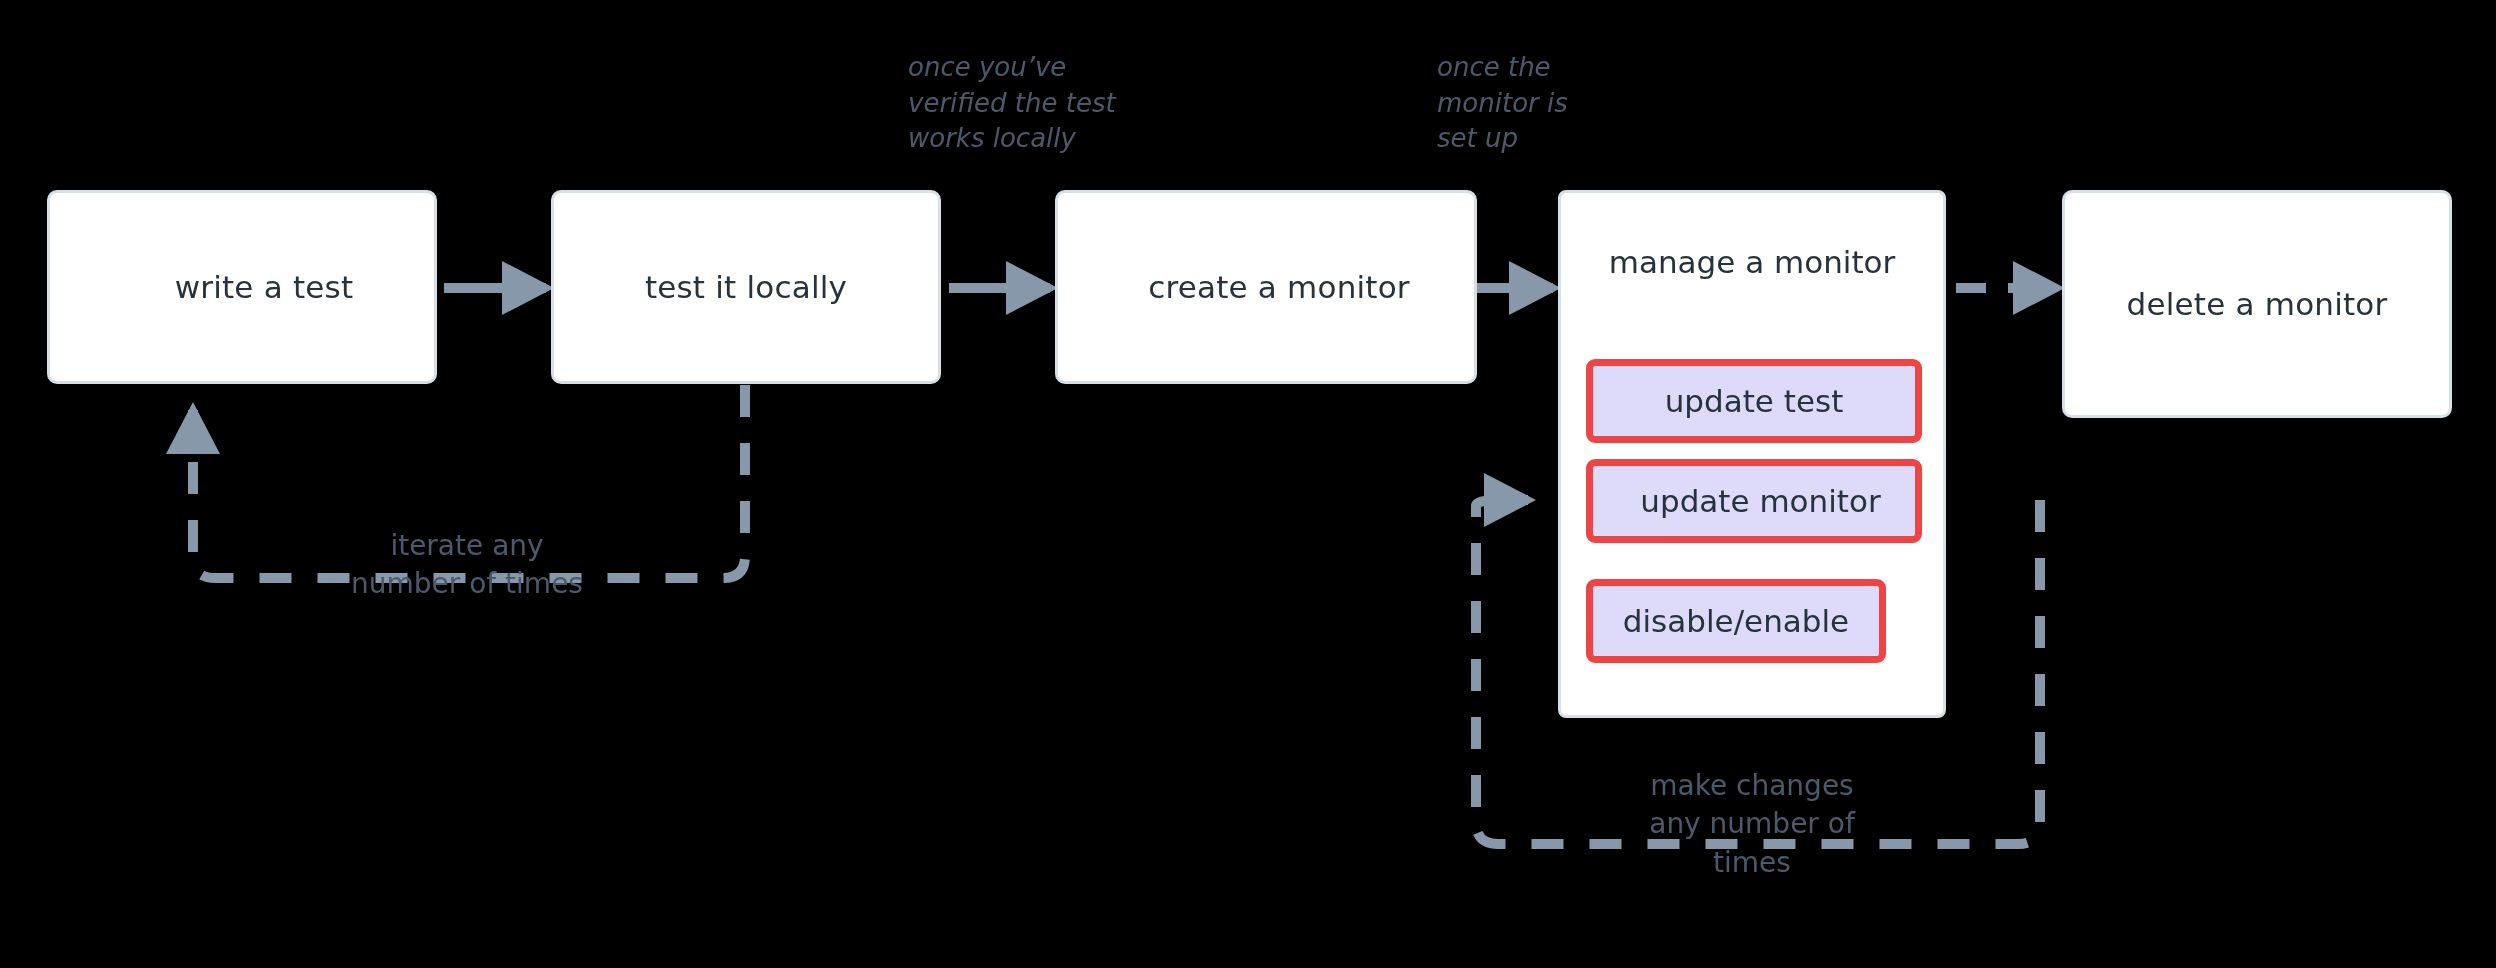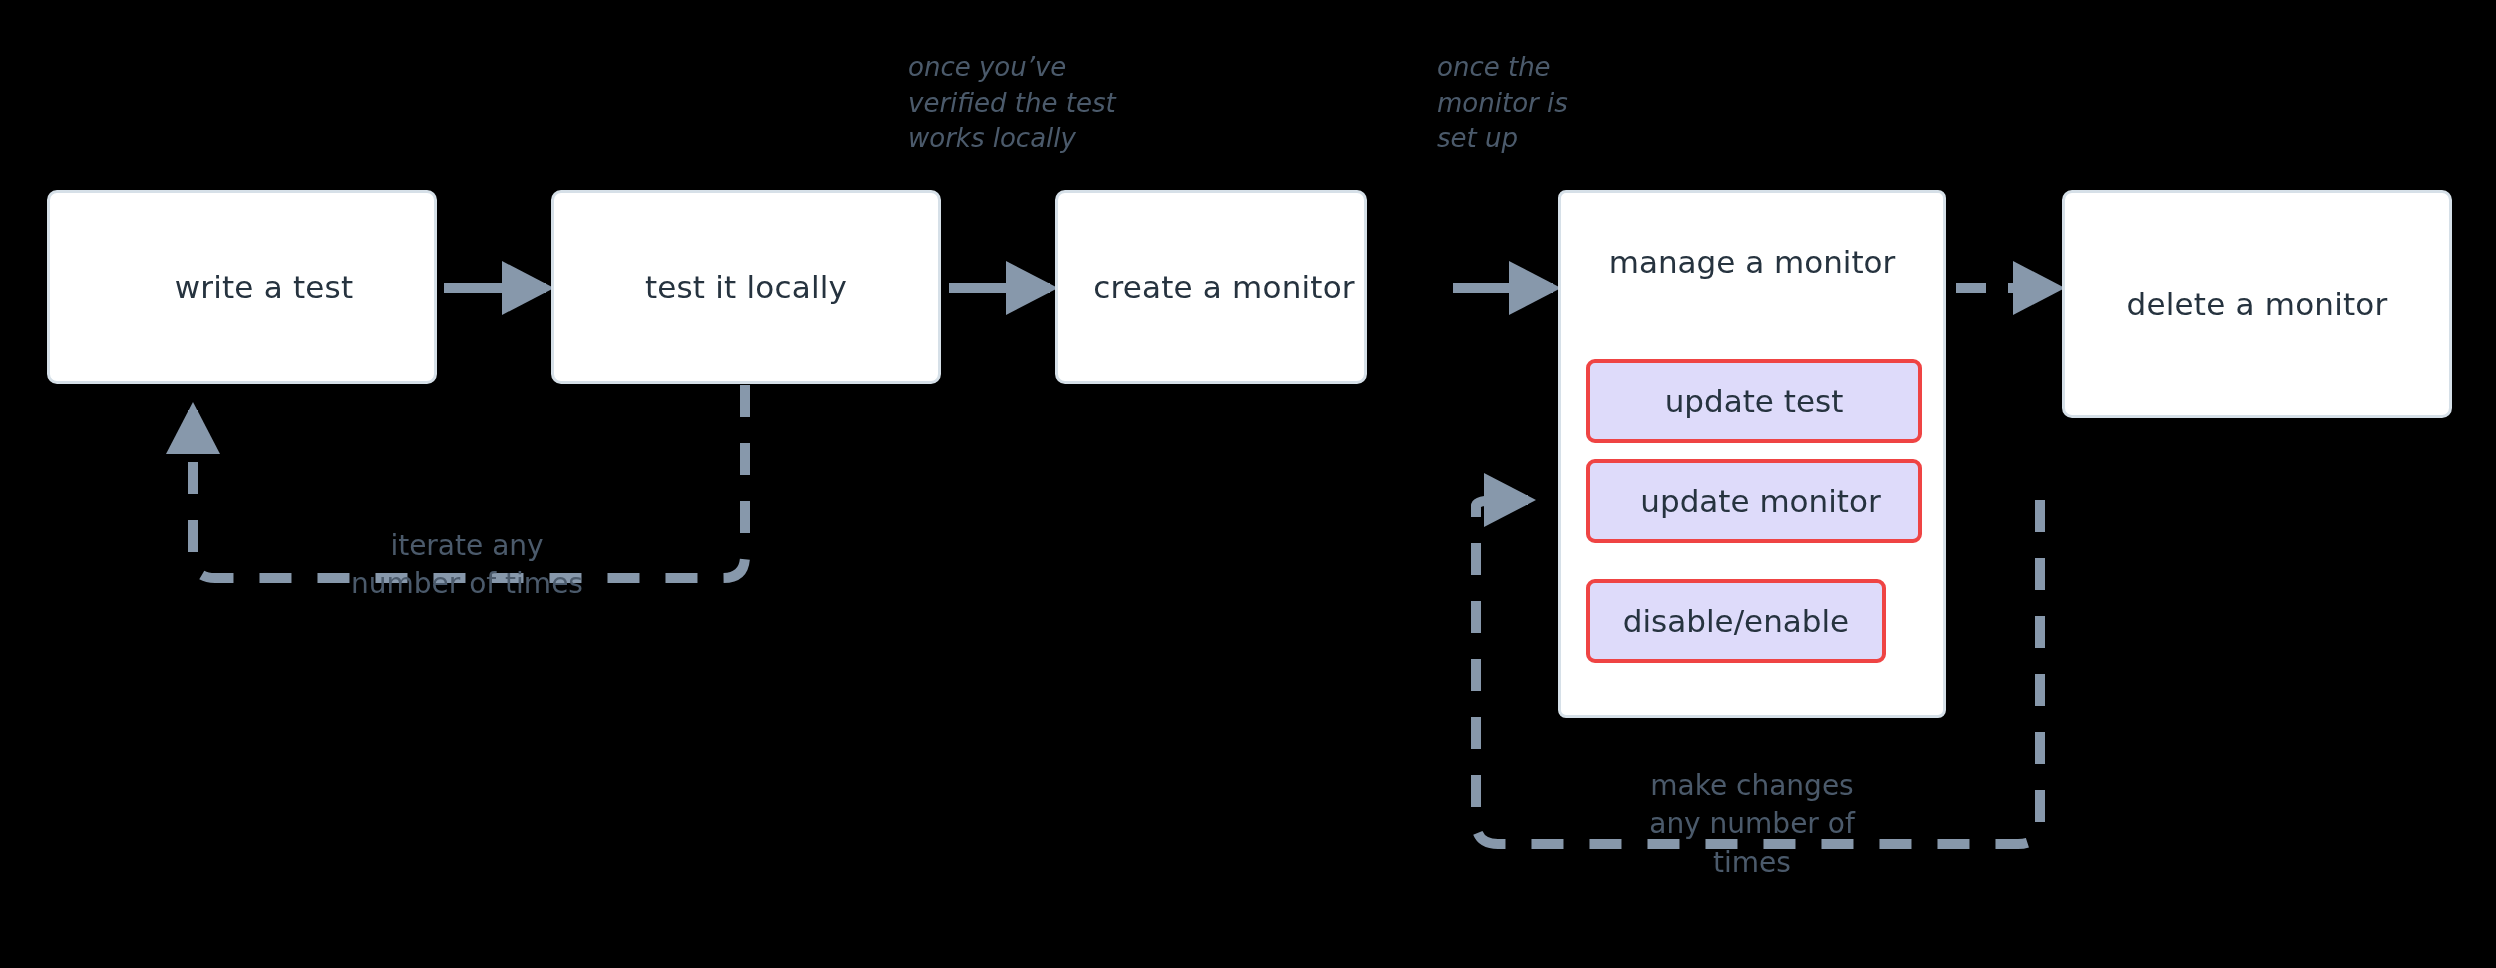--- a/index.html
+++ b/index.html
@@ -61,21 +61,21 @@
     top: 52px;
     text-align: center;
     color: #26333f;
     font-size: 31px;
     line-height: 1.1;
     white-space: nowrap;
   }
   .subnode {
     position: absolute;
     background: #dedbfa;
-    border: 4px solid #ef4444;
+    border: 7px solid #ef4444;
     border-radius: 9px;
     box-sizing: border-box;
     display: flex;
     align-items: center;
     justify-content: center;
   }
   .subnode-label {
     color: #26333f;
     font-size: 31px;
     line-height: 1.1;
@@ -131,21 +131,21 @@
   </svg>
 
   <div class="node" style="left:47px; top:190px; width:390px; height:194px;padding-left:44px;">
     <span class="node-label">write a test</span>
   </div>
 
   <div class="node" style="left:551px; top:190px; width:390px; height:194px;">
     <span class="node-label">test it locally</span>
   </div>
 
-  <div class="node" style="left:1055px; top:190px; width:312px; height:194px;padding-left:26px;">
+  <div class="node" style="left:1055px; top:190px; width:422px; height:194px;padding-left:26px;">
     <span class="node-label">create a monitor</span>
   </div>
 
   <div class="node container" style="left:1558px; top:190px; width:388px; height:528px;border-radius:8px;">
     <div class="container-title">manage a monitor</div>
 
     <div class="subnode" style="left:25px; top:166px; width:336px; height:84px;">
       <span class="subnode-label">update test</span>
     </div>
 

